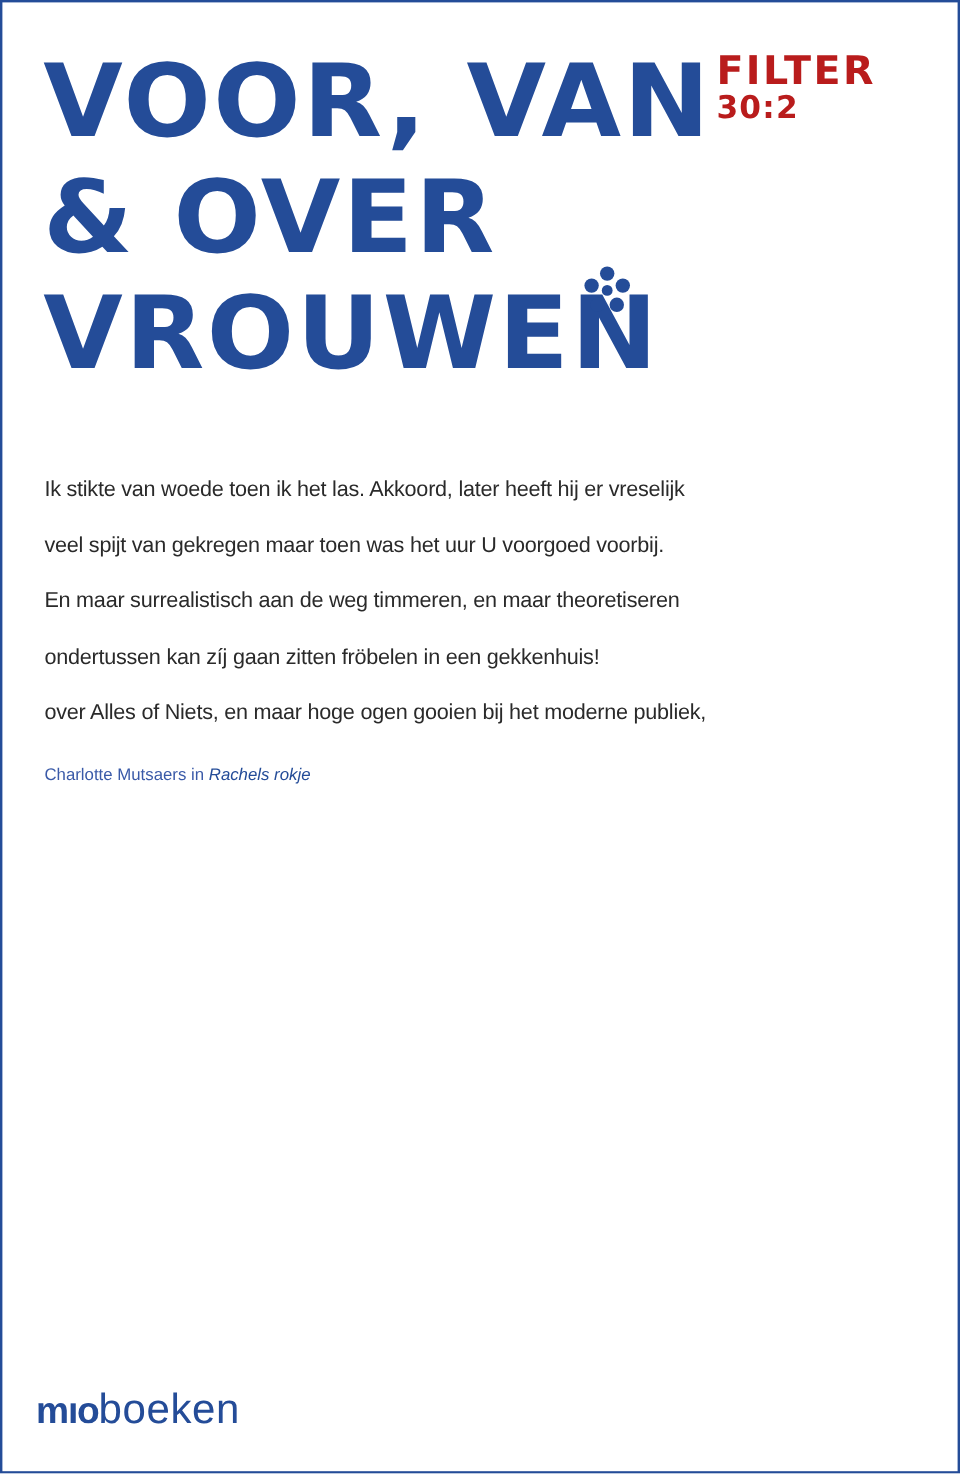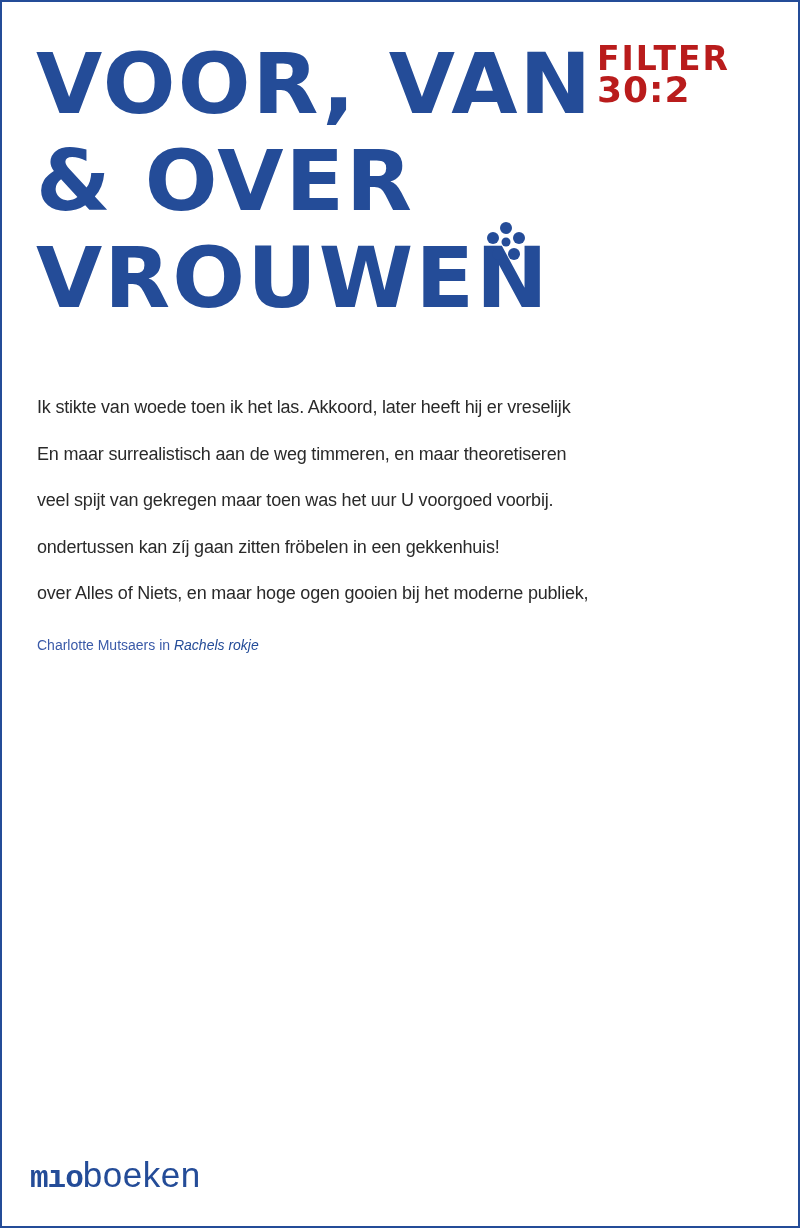--- a/index.html
+++ b/index.html
@@ -16,37 +16,37 @@
   }
   .title .line { display: block; white-space: nowrap; }
   .flower {
     position: absolute; left: 485px; top: 221px; width: 42px; height: 42px;
   }
   .filter {
     position: absolute; left: 597px; top: 42px;
     font-family: "DejaVu Sans", sans-serif; font-weight: bold; color: #b91c1c;
   }
   .filter .f1 { display: block; font-size: 33px; line-height: 33px; letter-spacing: 2px; }
-  .filter .f2 { display: block; font-size: 36px; line-height: 30px; letter-spacing: 1px; }
+  .filter .f2 { display: block; font-size: 26px; line-height: 30px; letter-spacing: 1px; }
   .quote {
     position: absolute; left: 37px; top: 384px; width: 740px;
     font-family: "Liberation Sans", sans-serif; font-weight: normal;
     color: #2a2a2a; font-size: 18px; line-height: 46.5px; letter-spacing: -0.2px;
   }
   .quote .ql { display: block; white-space: nowrap; }
   .attribution {
     position: absolute; left: 37px; top: 637px;
     font-family: "Liberation Sans", sans-serif; font-size: 14px; color: #3a5aa8;
   }
   .attribution .book { font-weight: normal; font-style: italic; color: #244c98; }
   .logo {
     position: absolute; left: 30px; top: 1155px;
     font-family: "Liberation Sans", sans-serif; color: #244c98; white-space: nowrap;
   }
-  .logo .mio { font-family: Liberation Mono, monospace; font-weight: bold; font-size: 31px; letter-spacing: -1px; margin-top: 32px; }
+  .logo .mio { font-family: Liberation Sans, sans-serif; font-weight: bold; font-size: 31px; letter-spacing: -1px; margin-top: 32px; }
   .logo .boeken { font-size: 35px; font-weight: normal; letter-spacing: 0.5px; text-align: center; }
 </style>
 </head>
 <body>
 
 <div class="frame"></div>
 
 <div class="title">
   <span class="line">VOOR, VAN</span>
   <span class="line">&amp; OVER</span>
@@ -62,22 +62,22 @@
   <circle cx="29" cy="33" r="6" fill="#244c98"></circle>
 </svg>
 
 <div class="filter">
   <span class="f1">FILTER</span>
   <span class="f2">30:2</span>
 </div>
 
 <div class="quote">
   <span class="ql">Ik stikte van woede toen ik het las. Akkoord, later heeft hij er vreselijk</span>
+  <span class="ql">veel spijt van gekregen maar toen was het uur U voorgoed voorbij.</span>
   <span class="ql">En maar surrealistisch aan de weg timmeren, en maar theoretiseren</span>
-  <span class="ql">veel spijt van gekregen maar toen was het uur U voorgoed voorbij.</span>
   <span class="ql">ondertussen kan zíj gaan zitten fröbelen in een gekkenhuis!</span>
   <span class="ql">over Alles of Niets, en maar hoge ogen gooien bij het moderne publiek,</span>
 </div>
 
 <div class="attribution">
   <span>Charlotte Mutsaers in </span><span class="book">Rachels rokje</span>
 </div>
 
 <div class="logo">
   <span class="mio">mıo</span><span class="boeken">boeken</span>

